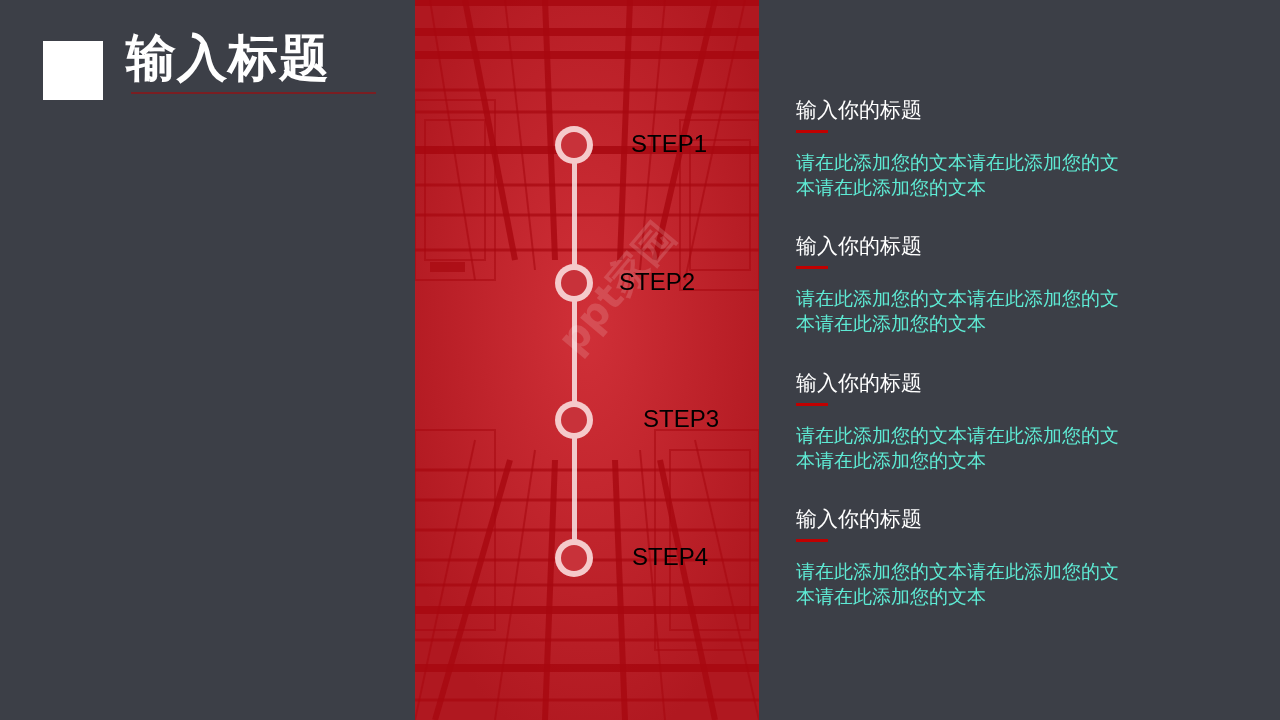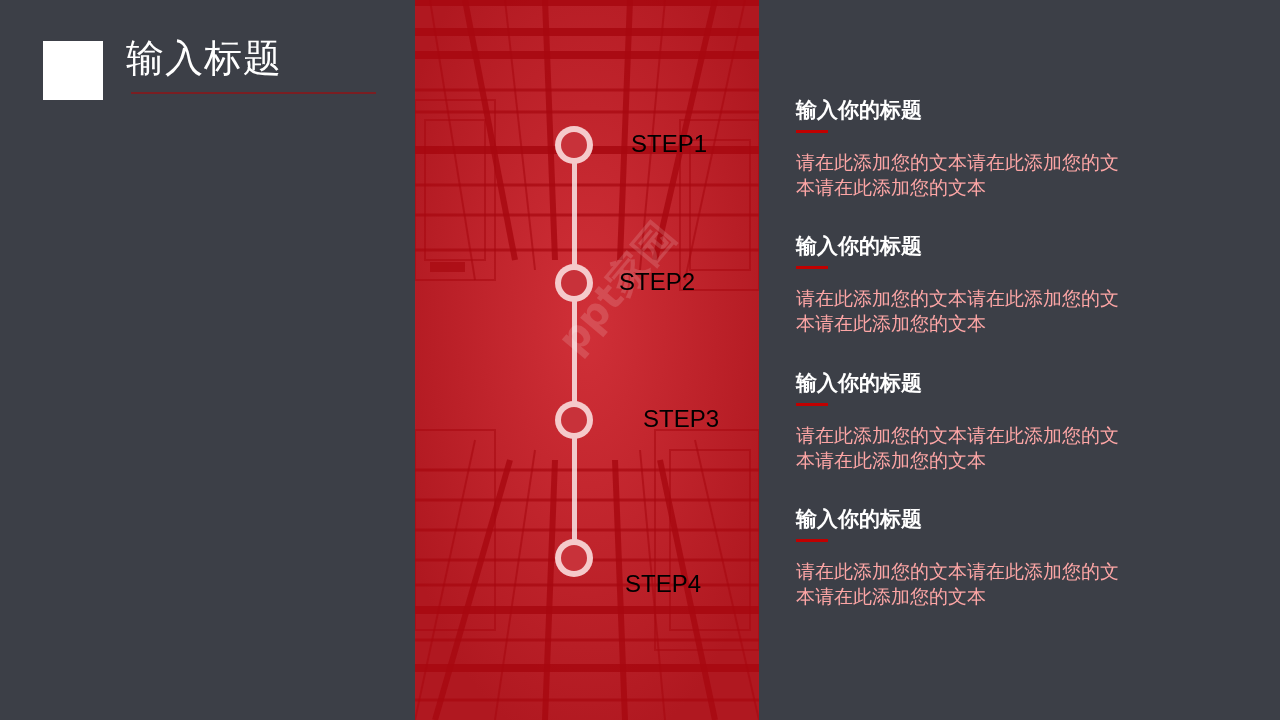--- a/index.html
+++ b/index.html
@@ -8,21 +8,21 @@
     background: #3c3f47;
     font-family: "DejaVu Sans", "Liberation Sans", sans-serif;
     color: #ffffff;
   }
   .logo-square {
     position: absolute; left: 43px; top: 41px; width: 60px; height: 59px;
     background: #ffffff;
   }
   .page-title {
     position: absolute; left: 126px; top: 34px;
-    font-size: 38px; font-weight: normal; letter-spacing: 1px; line-height: 48px;
+    font-size: 50px; font-weight: bold; letter-spacing: 1px; line-height: 48px;
     color: #ffffff;
   }
   .title-underline {
     position: absolute; left: 131px; top: 92px; width: 245px; height: 2px;
     background: #7a1e22;
   }
   .photo-panel {
     position: absolute; left: 415px; top: 0; width: 344px; height: 720px;
     background: #c42a30; overflow: hidden;
   }
@@ -41,28 +41,28 @@
     position: absolute; width: 26px; height: 26px; border-radius: 50%;
     border: 6px solid rgba(255,235,235,0.82);
     background: #c8323a;
   }
   .step-label {
     position: absolute; font-family: "Liberation Sans", sans-serif;
     font-size: 24px; color: #000000; line-height: 28px;
   }
   .info-block { position: absolute; left: 796px; width: 330px; }
   .info-title {
-    font-size: 21px; font-weight: bold; line-height: 28px; color: #ffffff;
+    font-size: 21px; font-weight: normal; line-height: 28px; color: #ffffff;
     margin: 0;
   }
   .info-accent {
     width: 32px; height: 3px; background: #c00000; margin-top: 6px;
   }
   .info-text {
-    font-size: 19px; line-height: 25px; color: #fca5a5; margin-top: 17px;
+    font-size: 19px; line-height: 25px; color: #5eead4; margin-top: 17px;
     width: 330px; word-break: break-all;
   }
 </style>
 </head>
 <body>
 
 <div class="logo-square"></div>
 <div class="page-title">输入标题</div>
 <div class="title-underline"></div>
 
@@ -139,21 +139,21 @@
   <div class="step-node" style="left:140px; top:126px;"></div>
   <div class="step-label" style="left:216px; top:130px;">STEP1</div>
 
   <div class="step-node" style="left:140px; top:264px;"></div>
   <div class="step-label" style="left:204px; top:268px;text-align:center;">STEP2</div>
 
   <div class="step-node" style="left:140px; top:401px;"></div>
   <div class="step-label" style="left:228px; top:405px;">STEP3</div>
 
   <div class="step-node" style="left:140px; top:539px;"></div>
-  <div class="step-label" style="left:210px; top:543px;margin-top:27px;">STEP4</div>
+  <div class="step-label" style="left:217px; top:543px;">STEP4</div>
 </div>
 
 <div class="info-block" style="top:96px;">
   <div class="info-title">输入你的标题</div>
   <div class="info-accent"></div>
   <div class="info-text">请在此添加您的文本请在此添加您的文本请在此添加您的文本</div>
 </div>
 
 <div class="info-block" style="top:232px;">
   <div class="info-title">输入你的标题</div>

